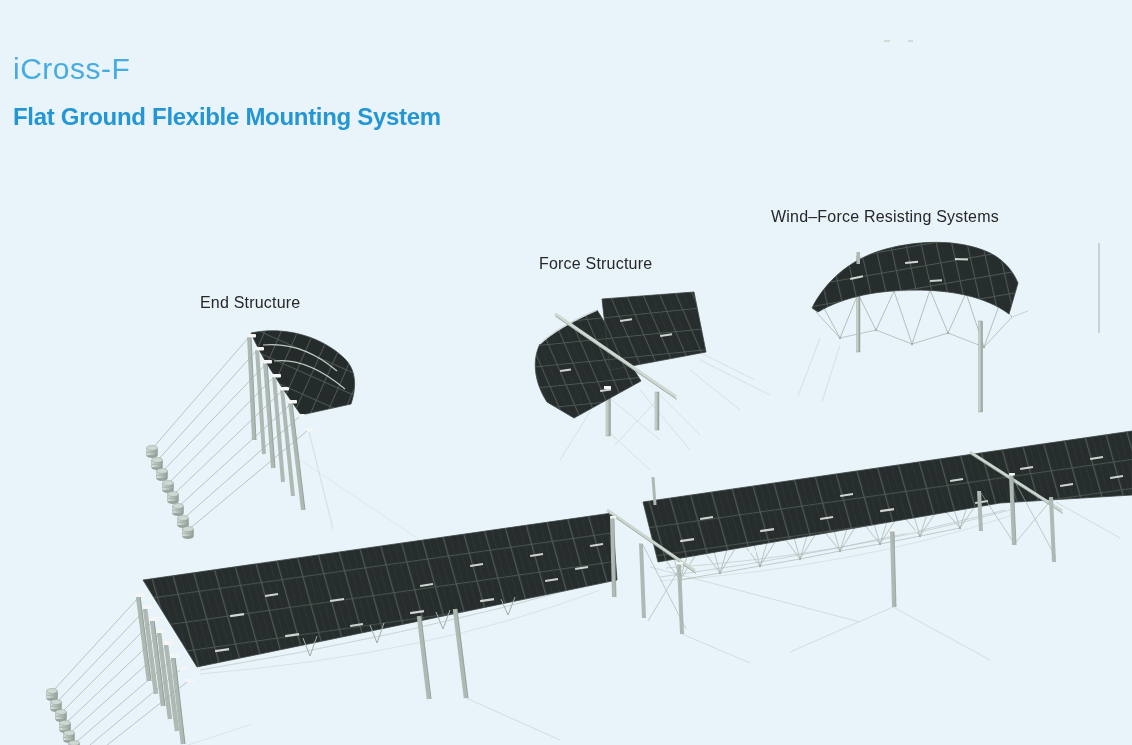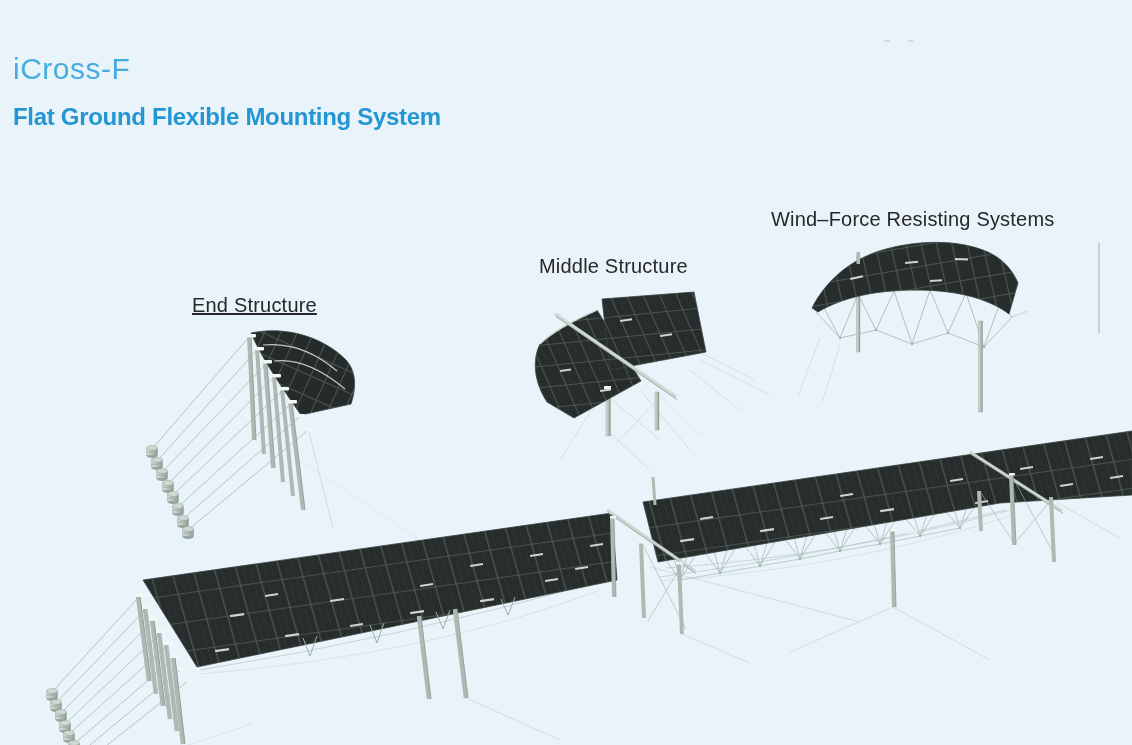--- a/index.html
+++ b/index.html
@@ -14,24 +14,24 @@
   .titles{position:absolute;left:13px;top:10px;}
   .title-name{
     font-size:30px;font-weight:400;letter-spacing:0.5px;
     color:#47ACE0;line-height:38px;
   }
   .title-heading{
     font-size:24px;font-weight:700;letter-spacing:-0.3px;
     color:#2496D4;line-height:42px;margin-top:8px;
   }
   .anno{
-    position:absolute;color:#272727;font-size:20px;font-weight:500;
+    position:absolute;color:#272727;font-size:16px;font-weight:500;
     letter-spacing:0.2px;white-space:nowrap;
   }
-  .anno-end{left:192px;top:254px;text-decoration:underline;}
+  .anno-end{left:200px;top:254px;}
   .anno-middle{left:539px;top:215px;}
   .anno-wind{left:771px;top:168px;}
 </style>
 </head>
 <body>
 
 <div class="stage">
 
   <svg class="art" width="1132" height="745" viewBox="0 0 1132 745">
     <defs>
@@ -436,16 +436,16 @@
       </g>
     </g>
   </svg>
 
   <div class="titles">
     <div class="title-name">iCross-F</div>
     <div class="title-heading">Flat Ground Flexible Mounting System</div>
   </div>
 
   <div class="anno anno-end">End Structure</div>
-  <div class="anno anno-middle">Middle Structure</div>
+  <div class="anno anno-middle">Force Structure</div>
   <div class="anno anno-wind">Wind–Force Resisting Systems</div>
 
 </div>
 
 </body></html>

